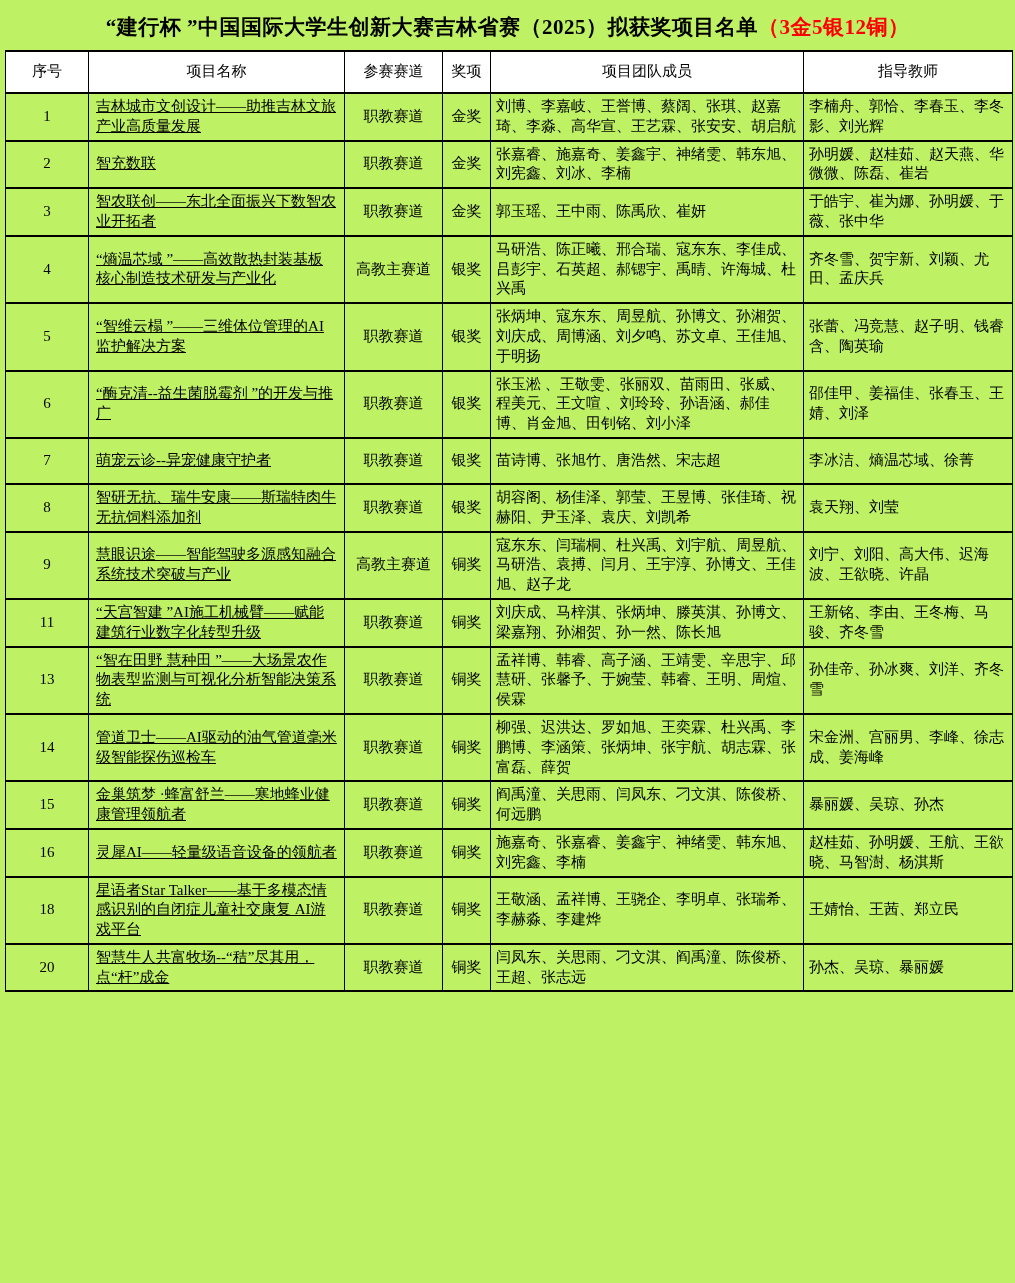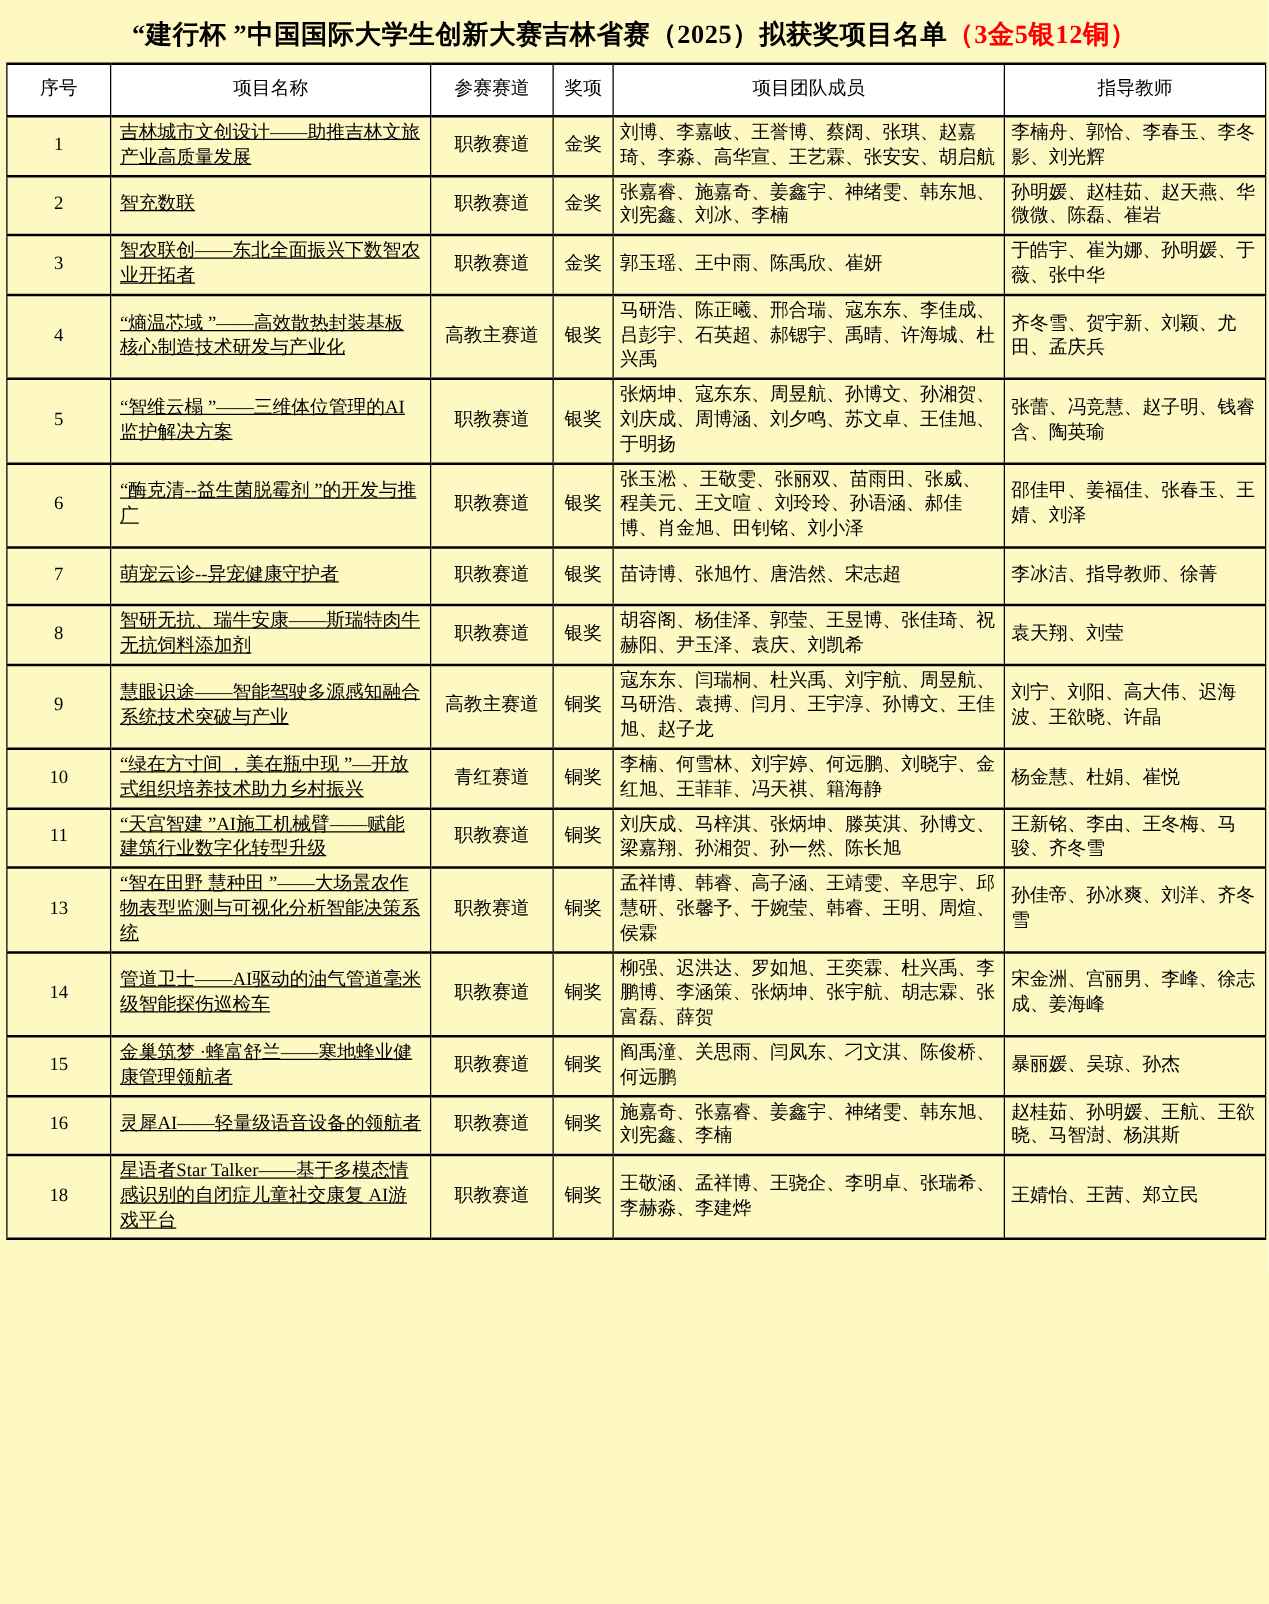--- a/index.html
+++ b/index.html
@@ -1,20 +1,20 @@
 <!DOCTYPE html>
 <html><head>
 <meta charset="utf-8">
 <style>
   html,body{margin:0;padding:0;background:#fff;}
   .page{
     width:1015px;
     min-height:1283px;
     box-sizing:border-box;
-    background:#fef9c3;
+    background:#bef264;
     color:#000;
     font-family:"Liberation Serif","DejaVu Serif",serif;
   }
   .title{
     font-size:21px;
     font-weight:bold;
     text-align:center;
     padding:13px 6px 9px 6px;
     letter-spacing:0.5px;
   }
@@ -128,49 +128,41 @@
     <td class="c-team">张玉淞 、王敬雯、张丽双、苗雨田、张威、程美元、王文喧 、刘玲玲、孙语涵、郝佳博、肖金旭、田钊铭、刘小泽</td>
     <td class="c-adv">邵佳甲、姜福佳、张春玉、王婧、刘泽</td>
   </tr>
 
   <tr>
     <td class="c-no">7</td>
     <td class="c-name">萌宠云诊--异宠健康守护者</td>
     <td class="c-track">职教赛道</td>
     <td class="c-award">银奖</td>
     <td class="c-team">苗诗博、张旭竹、唐浩然、宋志超</td>
-    <td class="c-adv">李冰洁、指导教师、徐菁</td>
+    <td class="c-adv">李冰洁、熵温芯域、徐菁</td>
   </tr>
 
   <tr>
     <td class="c-no">8</td>
     <td class="c-name">智研无抗、瑞牛安康——斯瑞特肉牛无抗饲料添加剂</td>
     <td class="c-track">职教赛道</td>
     <td class="c-award">银奖</td>
     <td class="c-team">胡容阁、杨佳泽、郭莹、王昱博、张佳琦、祝赫阳、尹玉泽、袁庆、刘凯希</td>
     <td class="c-adv">袁天翔、刘莹</td>
   </tr>
 
   <tr>
     <td class="c-no">9</td>
     <td class="c-name">慧眼识途——智能驾驶多源感知融合系统技术突破与产业</td>
     <td class="c-track">高教主赛道</td>
     <td class="c-award">铜奖</td>
     <td class="c-team">寇东东、闫瑞桐、杜兴禹、刘宇航、周昱航、马研浩、袁搏、闫月、王宇淳、孙博文、王佳旭、赵子龙</td>
     <td class="c-adv">刘宁、刘阳、高大伟、迟海波、王欲晓、许晶</td>
   </tr>
 
-  <tr>
-    <td class="c-no">10</td>
-    <td class="c-name">“绿在方寸间 ，美在瓶中现 ”—开放式组织培养技术助力乡村振兴</td>
-    <td class="c-track">青红赛道</td>
-    <td class="c-award">铜奖</td>
-    <td class="c-team">李楠、何雪林、刘宇婷、何远鹏、刘晓宇、金红旭、王菲菲、冯天祺、籍海静</td>
-    <td class="c-adv">杨金慧、杜娟、崔悦</td>
-  </tr>
 
   <tr>
     <td class="c-no">11</td>
     <td class="c-name">“天宫智建 ”AI施工机械臂——赋能建筑行业数字化转型升级</td>
     <td class="c-track">职教赛道</td>
     <td class="c-award">铜奖</td>
     <td class="c-team">刘庆成、马梓淇、张炳坤、滕英淇、孙博文、梁嘉翔、孙湘贺、孙一然、陈长旭</td>
     <td class="c-adv">王新铭、李由、王冬梅、马骏、齐冬雪</td>
   </tr>
 
@@ -215,16 +207,24 @@
   <tr>
     <td class="c-no">18</td>
     <td class="c-name">星语者Star Talker——基于多模态情感识别的自闭症儿童社交康复 AI游戏平台</td>
     <td class="c-track">职教赛道</td>
     <td class="c-award">铜奖</td>
     <td class="c-team">王敬涵、孟祥博、王骁企、李明卓、张瑞希、李赫淼、李建烨</td>
     <td class="c-adv">王婧怡、王茜、郑立民</td>
   </tr>
 
 
+  <tr>
+    <td class="c-no">20</td>
+    <td class="c-name">智慧牛人共富牧场--“秸”尽其用，点“杆”成金</td>
+    <td class="c-track">职教赛道</td>
+    <td class="c-award">铜奖</td>
+    <td class="c-team">闫凤东、关思雨、刁文淇、阎禹潼、陈俊桥、王超、张志远</td>
+    <td class="c-adv">孙杰、吴琼、暴丽媛</td>
+  </tr>
 </tbody>
   </table>
 
 </div>
 
 </body></html>

